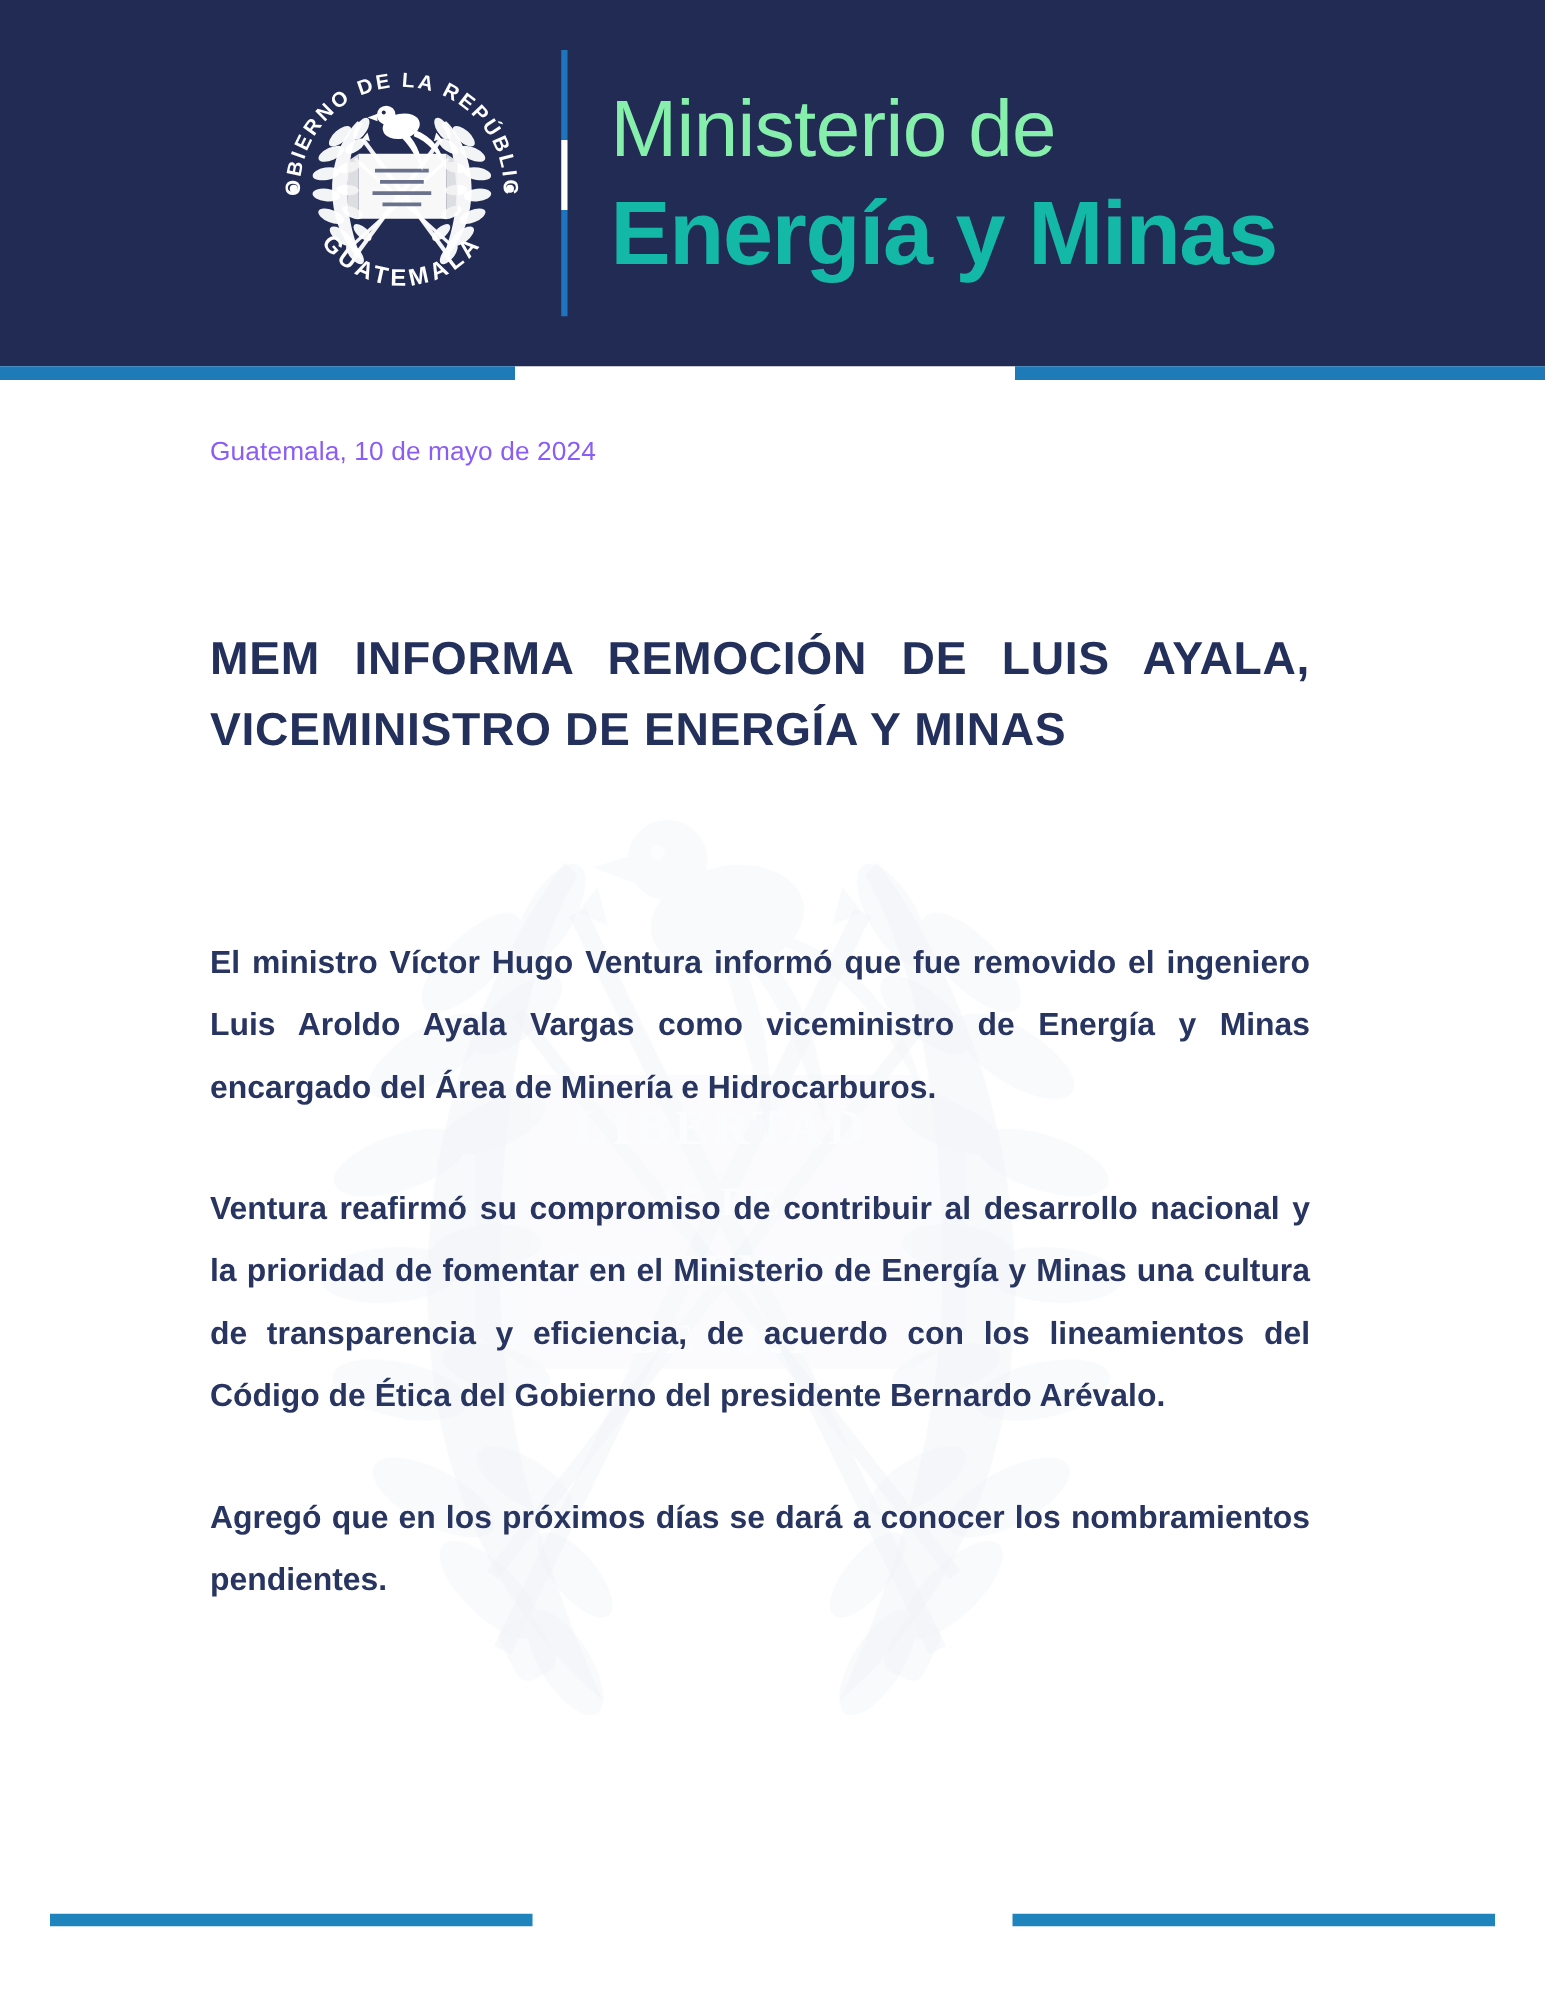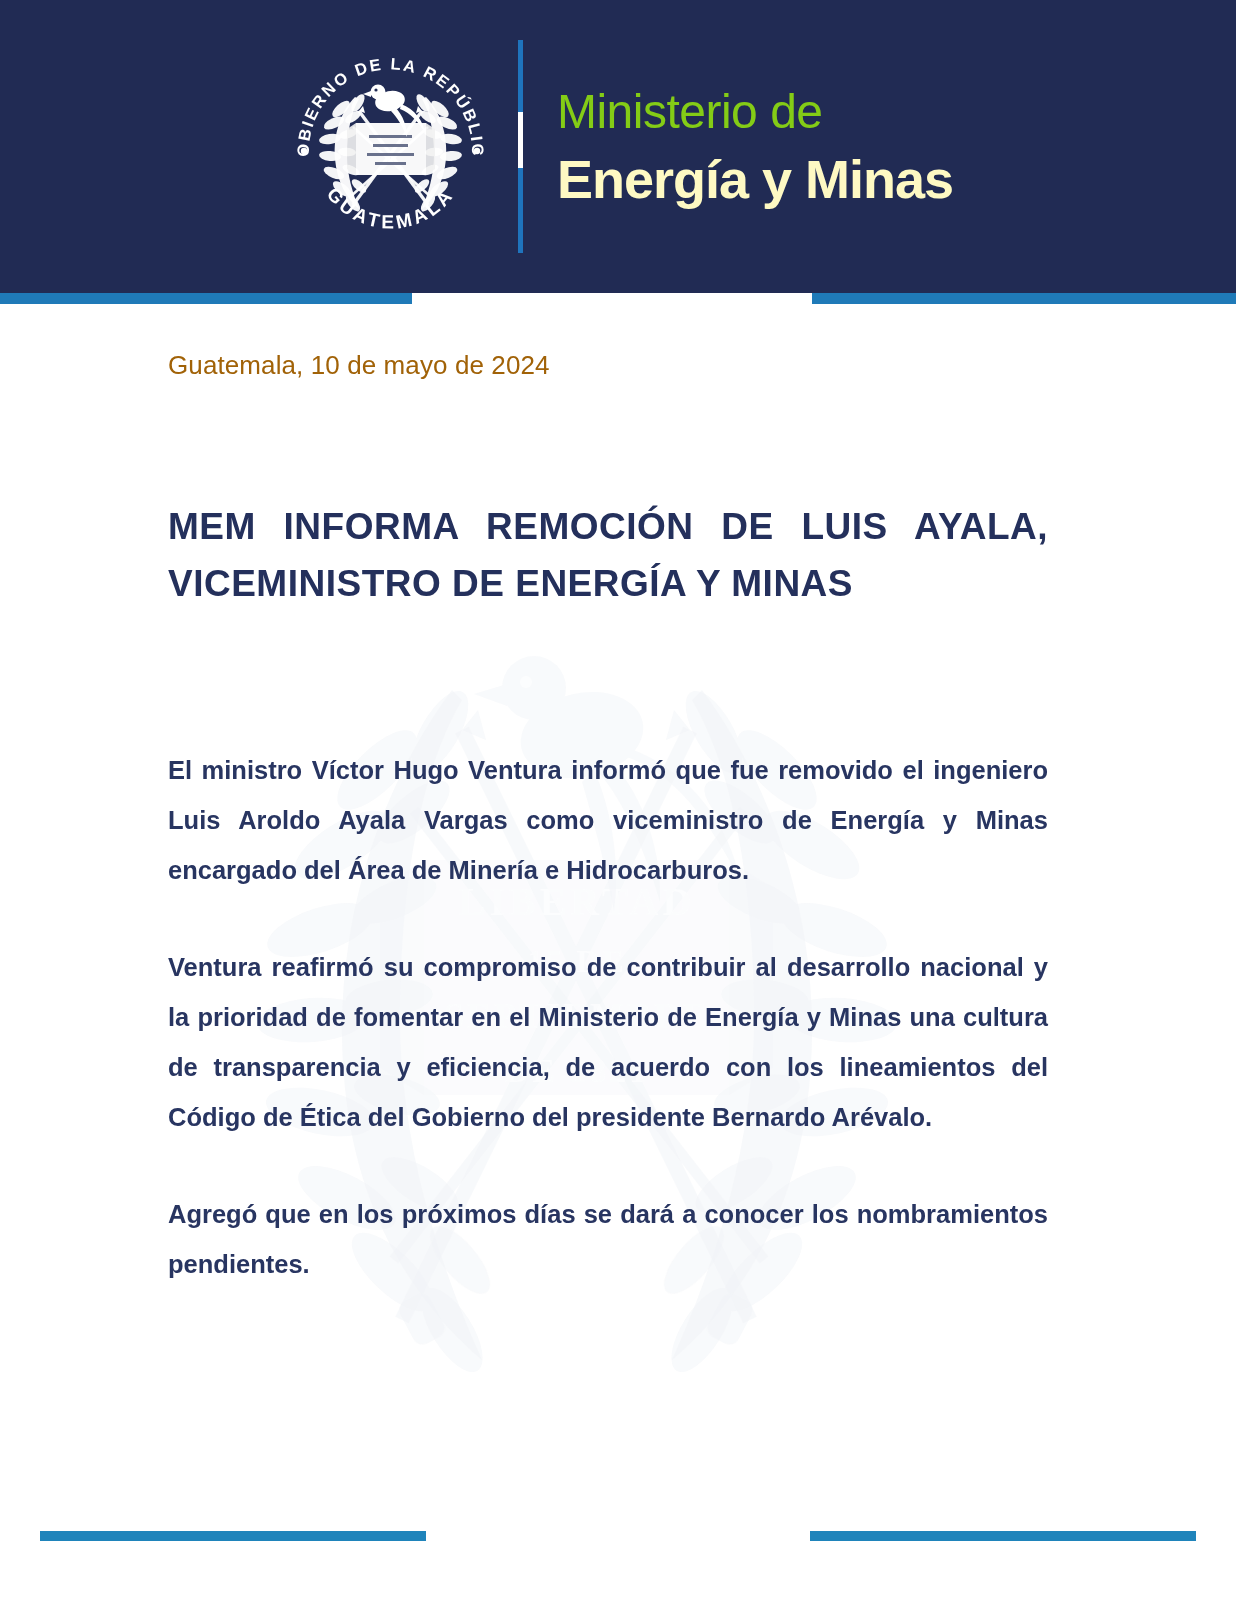--- a/index.html
+++ b/index.html
@@ -68,31 +68,31 @@
     flex: 0 0 auto;
   }
   .ministry-text {
     display: flex;
     flex-direction: column;
     justify-content: center;
     color: #ffffff;
     line-height: 1;
   }
   .ministry-line1 {
-    font-size: 48px;
+    font-size: 64px;
     font-weight: 300;
     letter-spacing: -0.5px;
-    color: #84cc16;
+    color: #86efac;
     margin-bottom: 16px;
   }
   .ministry-line2 {
-    font-size: 54px;
+    font-size: 72px;
     font-weight: 700;
     letter-spacing: -1px;
-    color: #fef9c3;
+    color: #14b8a6;
     text-align: center;
   }
 
   
   .header-accent {
     position: absolute;
     top: 293px;
     left: 0;
     width: 1236px;
     height: 11px;
@@ -131,22 +131,22 @@
     position: absolute;
     left: 0;
     top: 293px;
     width: 1236px;
     z-index: 2;
   }
   .doc-date {
     position: absolute;
     left: 168px;
     top: 57px;
-    font-size: 26px;
-    color: #a16207;
+    font-size: 21px;
+    color: #8b5cf6;
     font-family: "Liberation Sans", sans-serif;
     letter-spacing: 0.1px;
     white-space: nowrap;
   }
   .doc-title {
     position: absolute;
     left: 168px;
     top: 180px;
     width: 880px;
     font-size: 37px;

